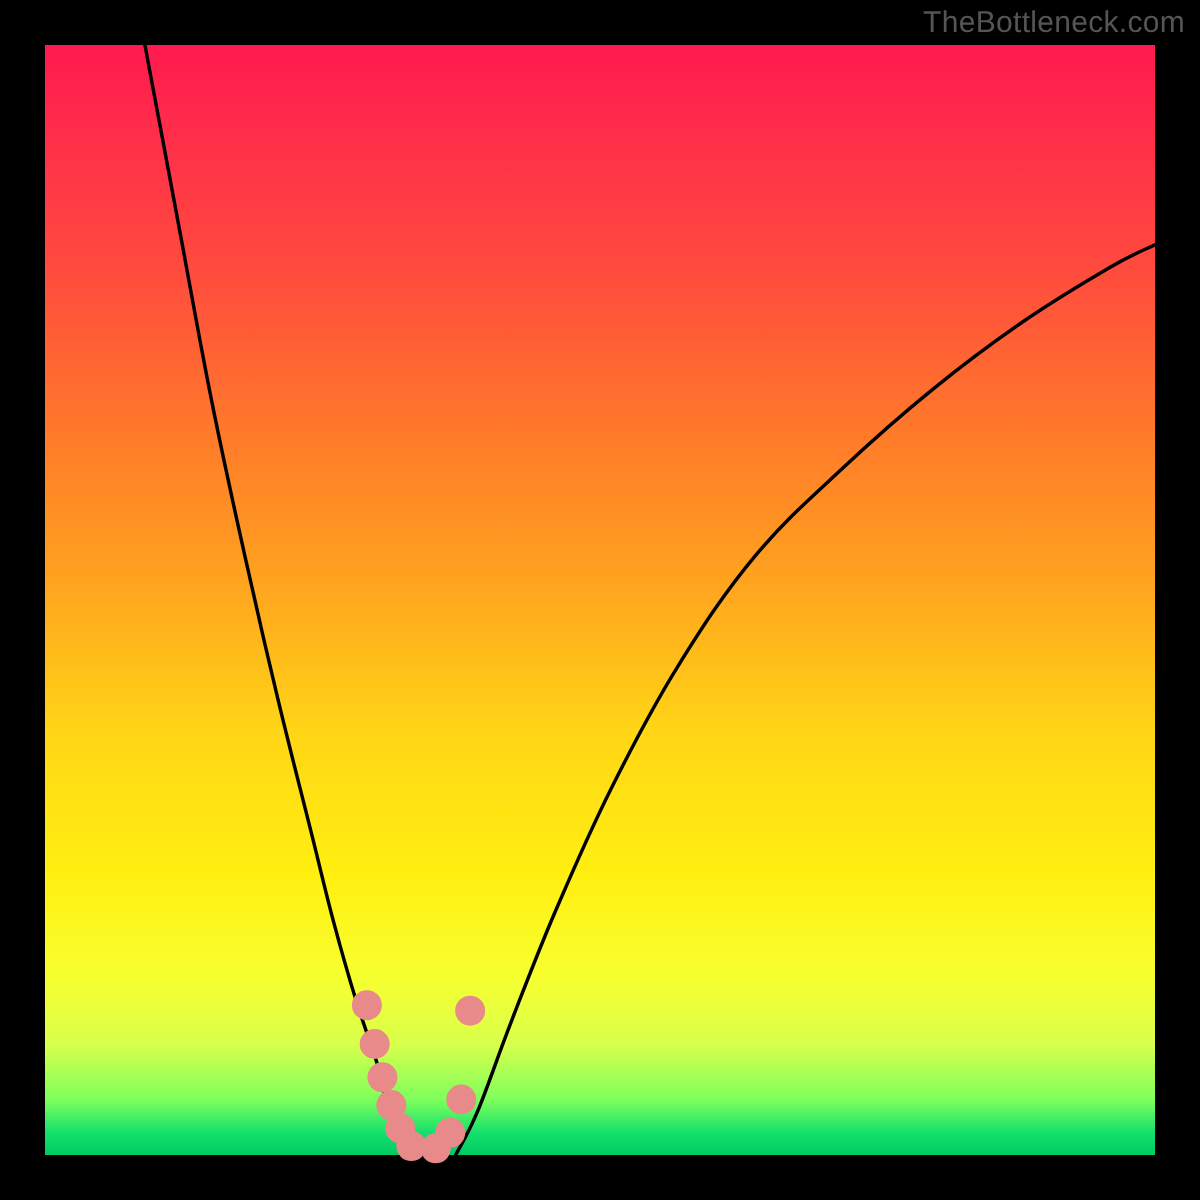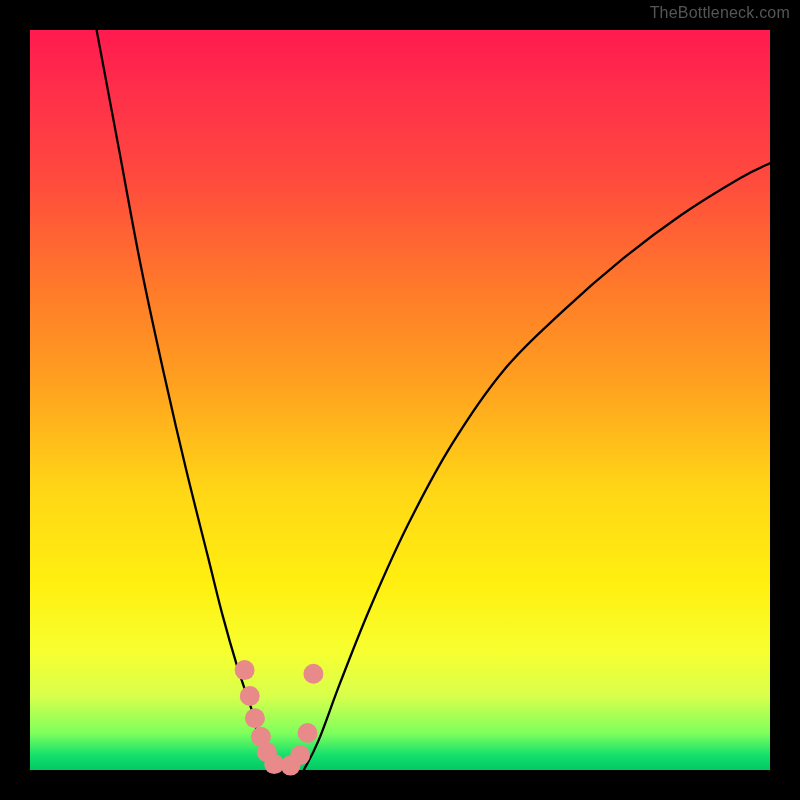--- a/index.html
+++ b/index.html
@@ -37,21 +37,21 @@
       #7fff5c 95%,
       #14e06c 98%,
       #00c963 100%
     );
   }
   .watermark {
     position: absolute;
     top: 4px;
     right: 10px;
     color: #555;
-    font-size: 16px;
+    font-size: 20px;
     font-weight: 500;
     letter-spacing: 0.2px;
     user-select: none;
   }
   svg.curves {
     position: absolute;
     left: 0;
     top: 0;
     width: 740px;
     height: 740px;

